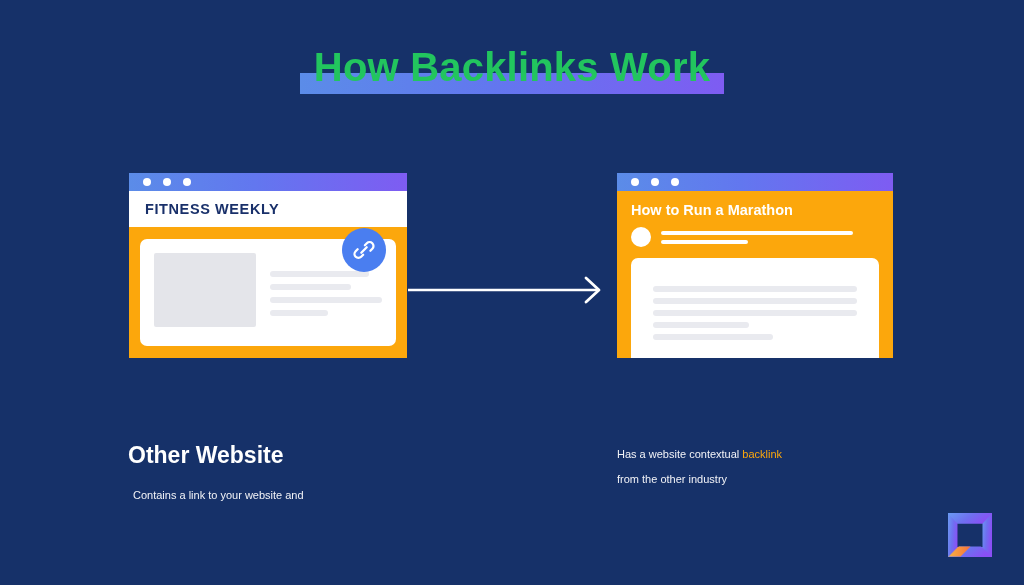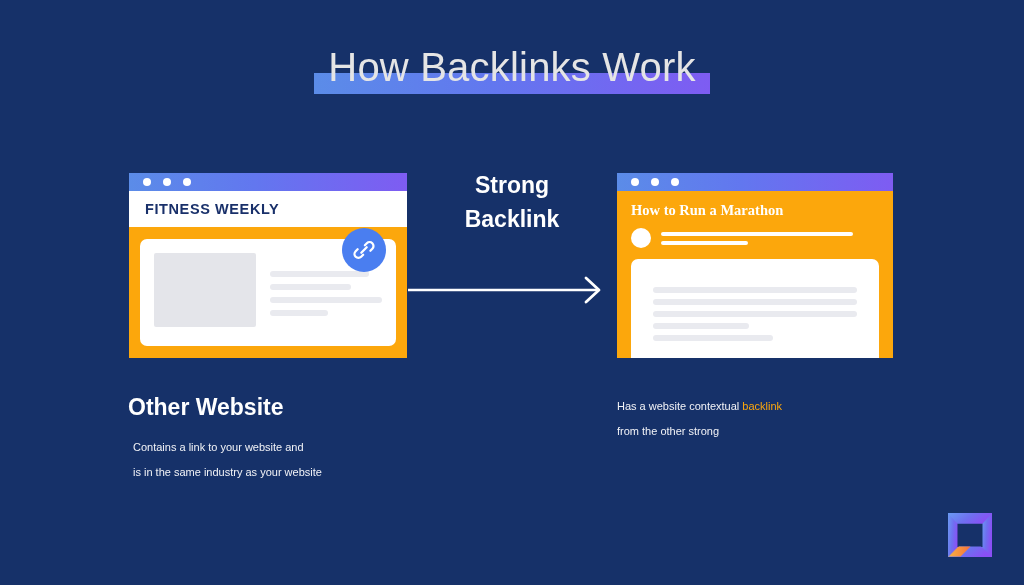--- a/index.html
+++ b/index.html
@@ -38,23 +38,23 @@
     right: 0;
     bottom: 0px;
     height: 21px;
     background: linear-gradient(90deg, #5b8ce8 0%, #6277ef 45%, #7e5cf2 100%);
     z-index: 0;
   }
   .title-text {
     position: relative;
     z-index: 1;
     display: block;
-    color: #e5e5e5;
+    color: #22c55e;
     font-size: 40px;
-    font-weight: normal;
+    font-weight: bold;
     letter-spacing: 0.2px;
     line-height: 54px;
   }
 
   
   .window {
     position: absolute;
     overflow: hidden;
   }
   .win-bar {
@@ -145,21 +145,20 @@
     left: 617px;
     top: 173px;
     width: 276px;
     height: 185px;
   }
   .orange-body-right {
     background: #fca70c;
     height: 167px;
     padding: 11px 14px 0 14px;
     box-sizing: border-box;
-    font-family: Liberation Serif, serif;
   }
   .article-title {
     color: #ffffff;
     font-size: 14.5px;
     font-weight: bold;
     margin-bottom: 9px;
   }
   .byline {
     display: flex;
     align-items: center;
@@ -211,20 +210,21 @@
     position: absolute;
     left: 408px;
     top: 270px;
     width: 200px;
     height: 40px;
   }
 
   
   .caption {
     position: absolute;
+    margin-top: 48px;
   }
   #caption-left  { left: 128px; top: 394px; width: 420px; }
   #caption-right { left: 617px; top: 394px; width: 370px; }
   .caption-title {
     color: #ffffff;
     font-size: 23px;
     font-weight: bold;
     margin-bottom: 14px;
   }
   .caption-body {
@@ -278,24 +278,20 @@
           <svg width="26" height="26" viewBox="0 0 24 24" fill="none" stroke="#ffffff" stroke-width="2.1" stroke-linecap="round" stroke-linejoin="round">
             <path d="M9.5 14.5 L14.5 9.5"></path>
             <path d="M12.8 7.6 L14.6 5.8 a3.6 3.6 0 0 1 5.1 5.1 l-1.8 1.8"></path>
             <path d="M11.2 16.4 L9.4 18.2 a3.6 3.6 0 0 1 -5.1 -5.1 l1.8 -1.8"></path>
           </svg>
         </div>
       </div>
     </div>
   </div>
 
-  <div class="arrow-label">
-    <div>Strong</div>
-    <div>Backlink</div>
-  </div>
 
   <div class="arrow">
     <svg width="200" height="40" viewBox="0 0 200 40">
       <line x1="0" y1="20" x2="190" y2="20" stroke="#ffffff" stroke-width="2.6"></line>
       <polyline points="178,8 191,20 178,32" fill="none" stroke="#ffffff" stroke-width="2.8" stroke-linecap="round" stroke-linejoin="round"></polyline>
     </svg>
   </div>
 
   <div class="window" id="window-right">
     <div class="win-bar">
@@ -319,28 +315,27 @@
         <div class="gline" style="width:47%"></div>
         <div class="gline" style="width:59%"></div>
       </div>
     </div>
   </div>
 
   <div class="caption" id="caption-left">
     <div class="caption-title">Other Website</div>
     <div class="caption-body">
       <div>Contains a link to your website and</div>
-      <div>is in the same industry as your website</div>
     </div>
   </div>
 
   <div class="caption" id="caption-right">
     <div class="caption-body">
       <div><span>Has a website contextual </span><span class="hl">backlink</span></div>
-      <div>from the other strong</div>
+      <div>from the other industry</div>
     </div>
   </div>
 
   <div id="brand-logo">
     <svg width="48" height="48" viewBox="0 0 48 48">
       <defs>
         <linearGradient id="lg" x1="0" y1="0" x2="1" y2="0.35">
           <stop offset="0%" stop-color="#6a9bf2"></stop>
           <stop offset="55%" stop-color="#6f6ff0"></stop>
           <stop offset="100%" stop-color="#8a4ff5"></stop>

